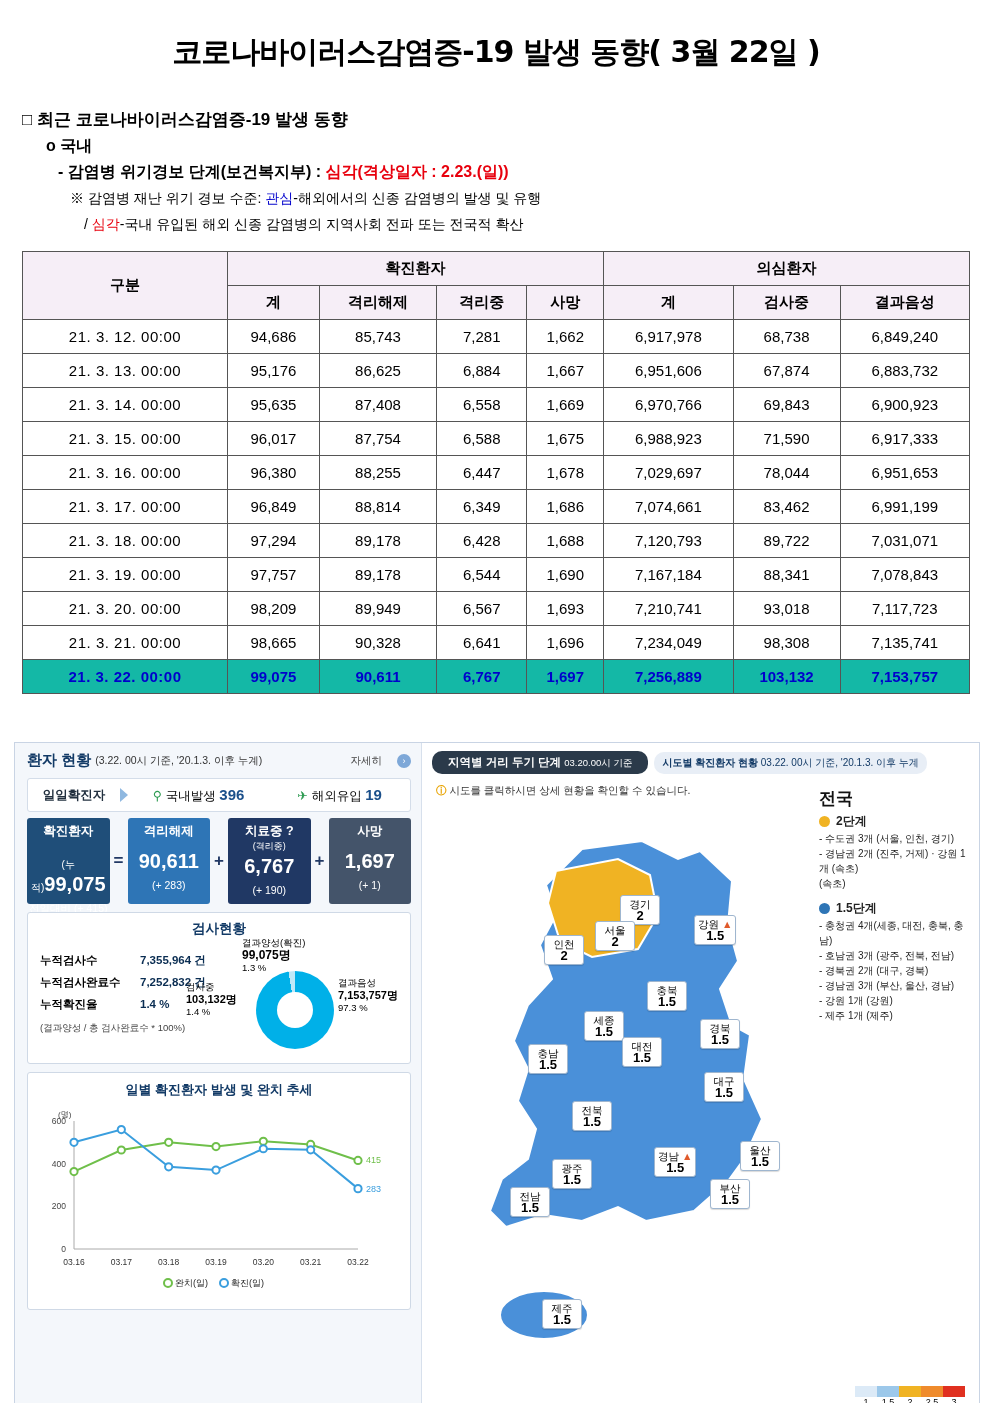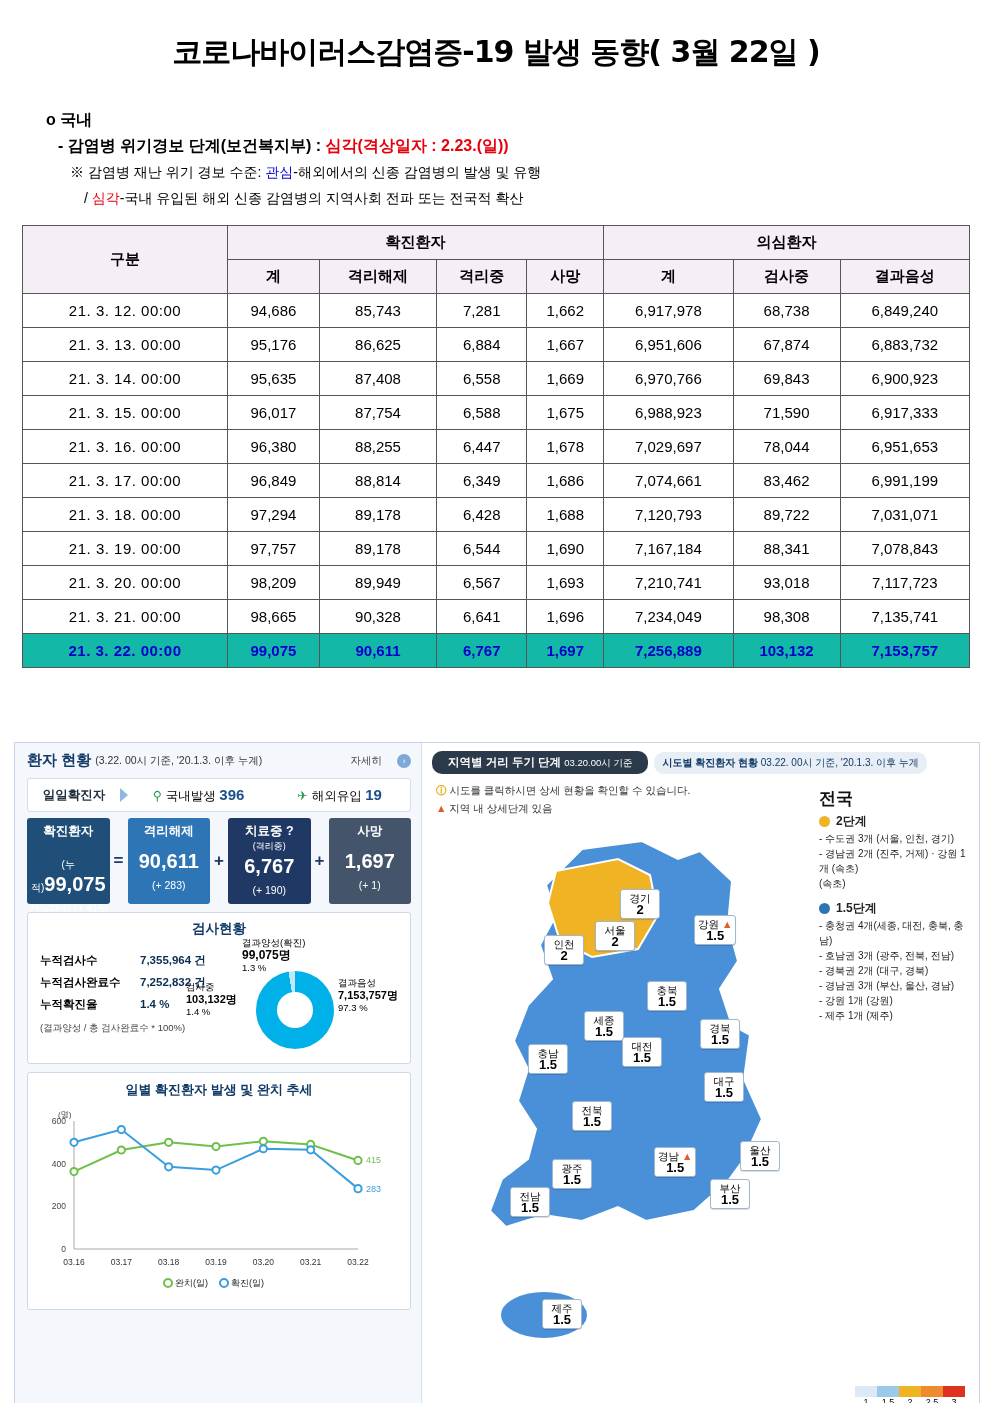--- a/index.html
+++ b/index.html
@@ -136,20 +136,21 @@
   svg{display:block;}
 </style>
 </head>
 <body>
 
 <div class="page">
 
   <div class="title">코로나바이러스감염증-19 발생 동향( 3월 22일 )</div>
 
   <div class="bullets">
+    <div class="b1">□  최근 코로나바이러스감염증-19 발생 동향</div>
     <div class="b2">ο 국내</div>
     <div class="b3"><span>-  감염병 위기경보 단계(보건복지부) : </span><span class="red">심각(격상일자 : 2.23.(일))</span></div>
     <div class="note"><span>※ 감염병 재난 위기 경보 수준: </span><span class="blue">관심</span><span>-해외에서의 신종 감염병의 발생 및 유행</span></div>
     <div class="note2"><span>/ </span><span class="red">심각</span><span>-국내 유입된 해외 신종 감염병의 지역사회 전파 또는 전국적 확산</span></div>
   </div>
 
   <table class="main">
     <thead>
       <tr>
         <th rowspan="2" style="width:200px">구분</th>
@@ -404,21 +405,20 @@
     </div>
 
     <div class="rightpanel">
       <div class="rhead">
         <span class="pill-dark"><span>지역별 거리 두기 단계</span>
           <span style="font-weight:normal;font-size:9.5px">03.20.00시 기준</span></span>
         <span class="pill-light"><b>시도별 확진환자 현황</b>
           <span>03.22. 00시 기준, '20.1.3. 이후 누계</span></span>
       </div>
       <div class="rnote"><span class="i">ⓘ</span> <span>시도를 클릭하시면 상세 현황을 확인할 수 있습니다.</span></div>
-      <div class="rnote" style="padding-top:2px"><span class="w">▲</span> <span>지역 내 상세단계 있음</span></div>
 
       <div class="legend">
         <div class="lt">전국</div>
         <div class="lrow">
           <span class="dot" style="background:#f0b323"></span>
           <span>2단계</span>
         </div>
         <div>- 수도권 3개 (서울, 인천, 경기)</div>
         <div>- 경남권 2개 (진주, 거제) · 강원 1개 (속초)</div>
         <div>(속초)</div>
@@ -440,21 +440,21 @@
           <path d="M150,20 L210,12 L246,30 L268,22 L300,52 L296,96 L306,132 L288,160 L300,196
                    L318,206 L312,250 L330,290 L312,330 L296,352 L262,382 L214,392 L186,378
                    L150,392 L112,386 L74,398 L58,382 L70,350 L96,330 L104,300 L86,272
                    L96,240 L82,212 L96,176 L120,150 L108,116 L124,86 L114,56 Z" fill="#4a90d9" stroke="#ffffff" stroke-width="2"></path>
 
           <path d="M124,42 L186,30 L218,46 L226,86 L206,120 L160,128 L128,112 L116,74 Z" fill="#f0b323" stroke="#ffffff" stroke-width="2"></path>
 
           <ellipse cx="112" cy="486" rx="44" ry="24" fill="#4a90d9" stroke="#ffffff" stroke-width="2"></ellipse>
         </svg>
         <div id="regions">
-            <div class="regbox" style="left: 188px; top: 60px; text-align: center;"><span>경기</span><b>2</b></div>
+            <div class="regbox" style="left: 188px; top: 66px; text-align: center;"><span>경기</span><b>2</b></div>
             <div class="regbox" style="left: 262px; top: 86px;"><span>강원 <span style="color:#e05a2b">▲</span></span><b>1.5</b></div>
             <div class="regbox" style="left: 112px; top: 106px;"><span>인천</span><b>2</b></div>
             <div class="regbox" style="left: 163px; top: 92px;"><span>서울</span><b>2</b></div>
             <div class="regbox" style="left: 215px; top: 152px;"><span>충북</span><b>1.5</b></div>
             <div class="regbox" style="left: 152px; top: 182px;"><span>세종</span><b>1.5</b></div>
             <div class="regbox" style="left: 268px; top: 190px;"><span>경북</span><b>1.5</b></div>
             <div class="regbox" style="left: 96px; top: 215px;"><span>충남</span><b>1.5</b></div>
             <div class="regbox" style="left: 190px; top: 208px;"><span>대전</span><b>1.5</b></div>
             <div class="regbox" style="left: 272px; top: 243px;"><span>대구</span><b>1.5</b></div>
             <div class="regbox" style="left: 140px; top: 272px;"><span>전북</span><b>1.5</b></div>

